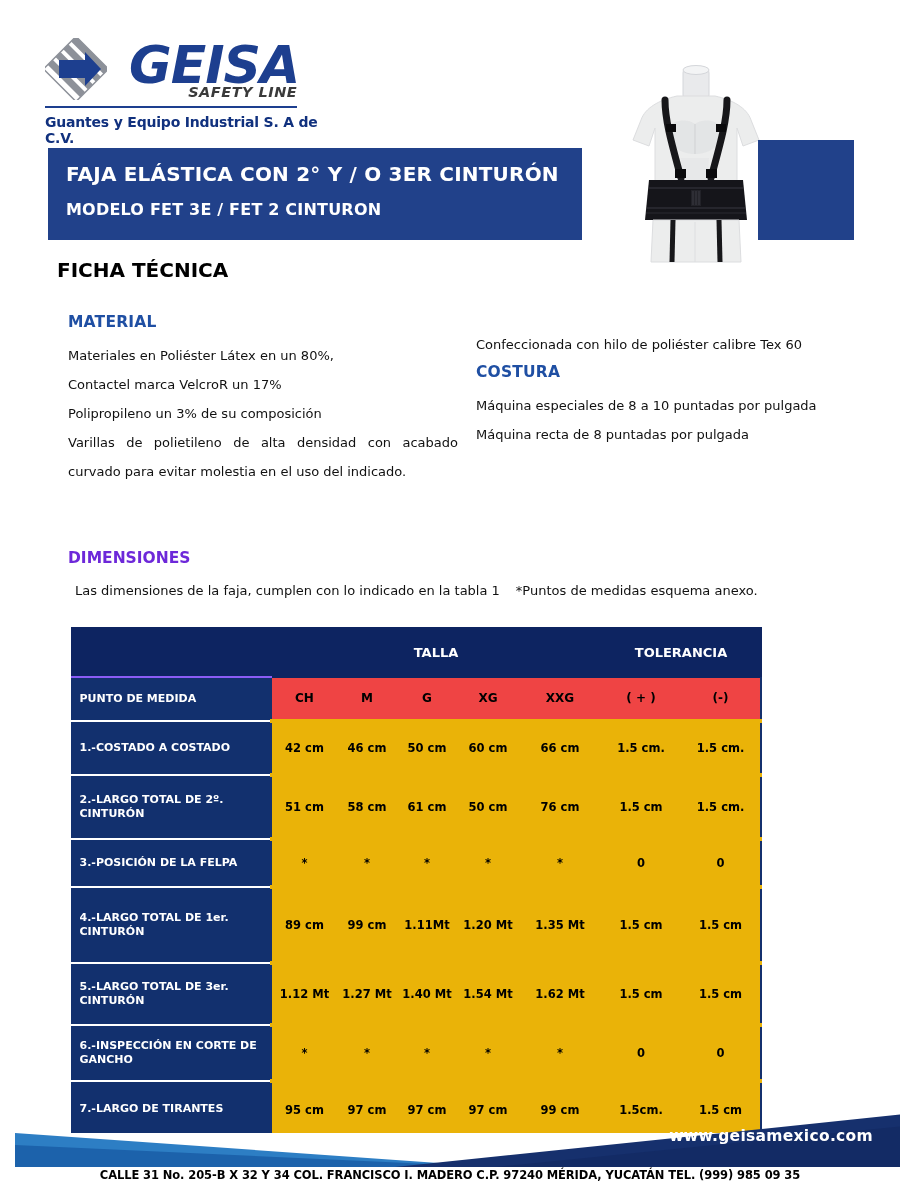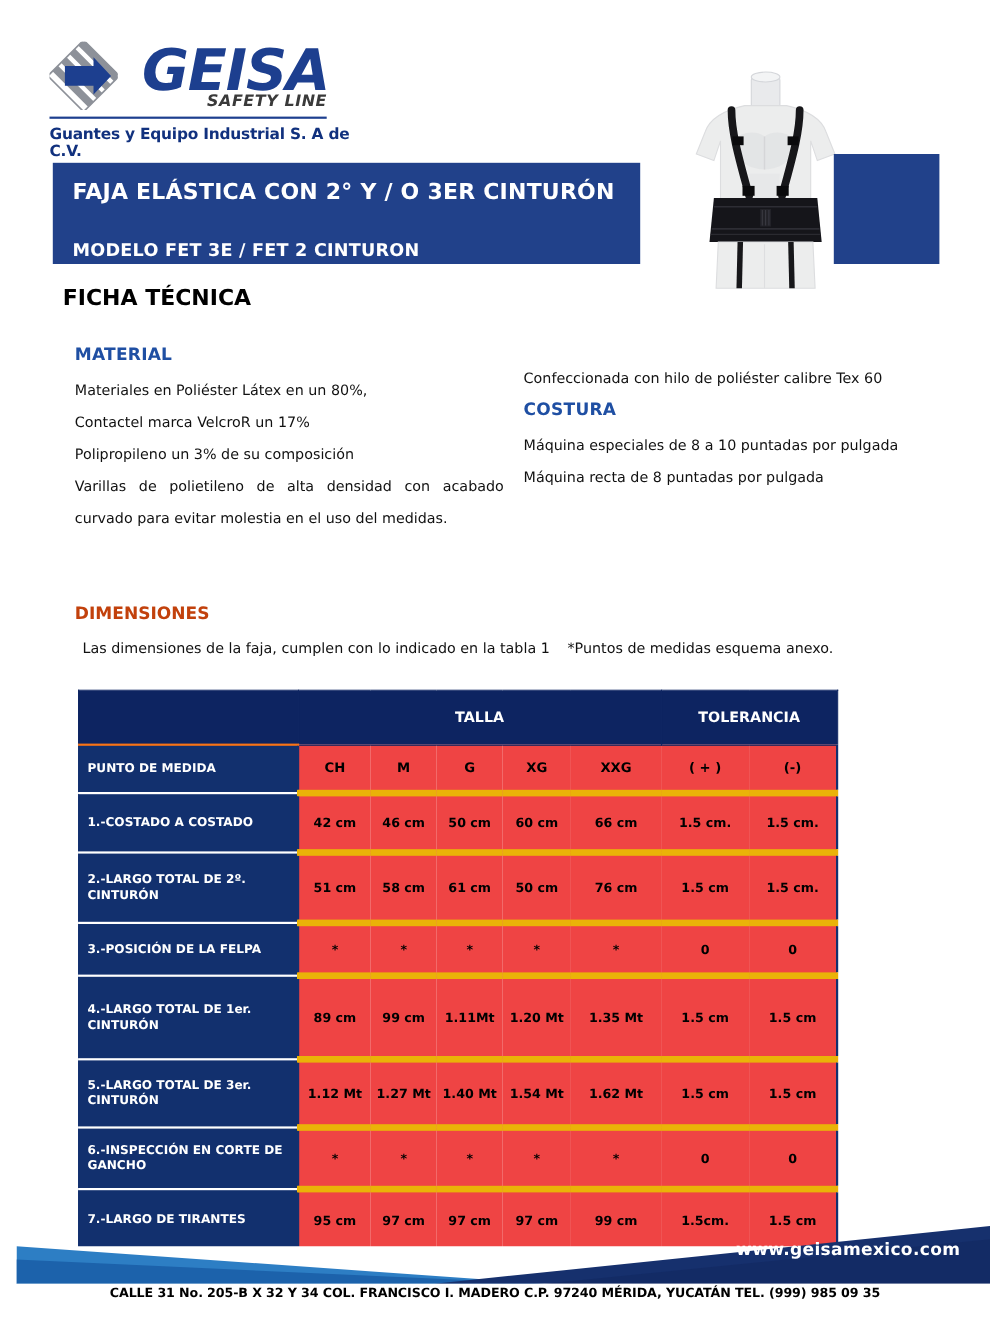--- a/index.html
+++ b/index.html
@@ -109,21 +109,21 @@
     font-family: "DejaVu Sans", sans-serif;
     font-size: 20px;
     font-weight: bold;
     letter-spacing: 0.2px;
   }
   .title-line2 {
     color: #ffffff;
     font-family: "DejaVu Sans", sans-serif;
     font-size: 16px;
     font-weight: bold;
-    margin-top: 32px;
+    margin-top: 14px;
     letter-spacing: 0.2px;
   }
 
   
   .ficha-title {
     position: absolute;
     left: 57px;
     top: 258px;
     font-family: "DejaVu Sans", sans-serif;
     font-size: 20px;
@@ -165,21 +165,21 @@
   .gap-xs { height: 4px; }
 
   
   .dim-head {
     position: absolute;
     left: 68px;
     top: 549px;
     font-family: "DejaVu Sans", sans-serif;
     font-size: 15.5px;
     font-weight: bold;
-    color: #c2410c;
+    color: #6d28d9;
   }
   .dim-note {
     position: absolute;
     left: 75px;
     top: 583px;
     font-family: "DejaVu Sans", sans-serif;
     font-size: 13px;
     color: #111111;
     white-space: nowrap;
   }
@@ -223,31 +223,31 @@
     font-size: 11px;
     text-align: left;
     padding: 6px 0 6px 8px !important;
     vertical-align: middle;
     border-top: 2px solid #ffffff;
     border-left: 1px solid #12306e;
     border-right: 1px solid #12306e;
     line-height: 14px;
   }
   .rowhead.first {
-    border-top: 2px solid #f97316;
+    border-top: 2px solid #8b5cf6;
   }
   .cell {
-    background: #ef4444;
+    background: #eab308;
     color: #000000;
     font-family: "DejaVu Sans", sans-serif;
     font-weight: bold;
     font-size: 11.5px;
     text-align: center;
     vertical-align: middle;
-    border-top: 6px solid #eab308;
+    border-top: 4px solid #eab308;
     border-bottom: 0;
   }
   .cell.rt { border-right: 2px solid #14306d; }
   .cell.lt { border-left: 2px solid #14306d; }
   .subhdr-cell {
     background: #ef4444;
     color: #000000;
     font-family: "DejaVu Sans", sans-serif;
     font-weight: bold;
     font-size: 12px;
@@ -373,21 +373,21 @@
 </div>
 
 <div class="ficha-title">FICHA TÉCNICA</div>
 
 <div class="col-left">
   <div class="sec-head">MATERIAL</div>
   <div class="gap-sm"></div>
   <div class="body-p">Materiales en Poliéster Látex en un 80%,</div>
   <div class="body-p">Contactel marca VelcroR un 17%</div>
   <div class="body-p">Polipropileno un 3% de su composición</div>
-  <div class="body-p just">Varillas de polietileno de alta densidad con acabado curvado para evitar molestia en el uso del medidas.</div>
+  <div class="body-p just">Varillas de polietileno de alta densidad con acabado curvado para evitar molestia en el uso del indicado.</div>
 </div>
 
 <div class="col-right">
   <div class="gap-sm"></div>
   <div class="body-p">Confeccionada con hilo de poliéster calibre Tex 60</div>
   <div class="gap-xs"></div>
   <div class="sec-head">COSTURA</div>
   <div class="gap-sm"></div>
   <div class="body-p just">Máquina especiales de 8 a 10 puntadas por pulgada</div>
   <div class="body-p">Máquina recta de 8 puntadas por pulgada</div>

